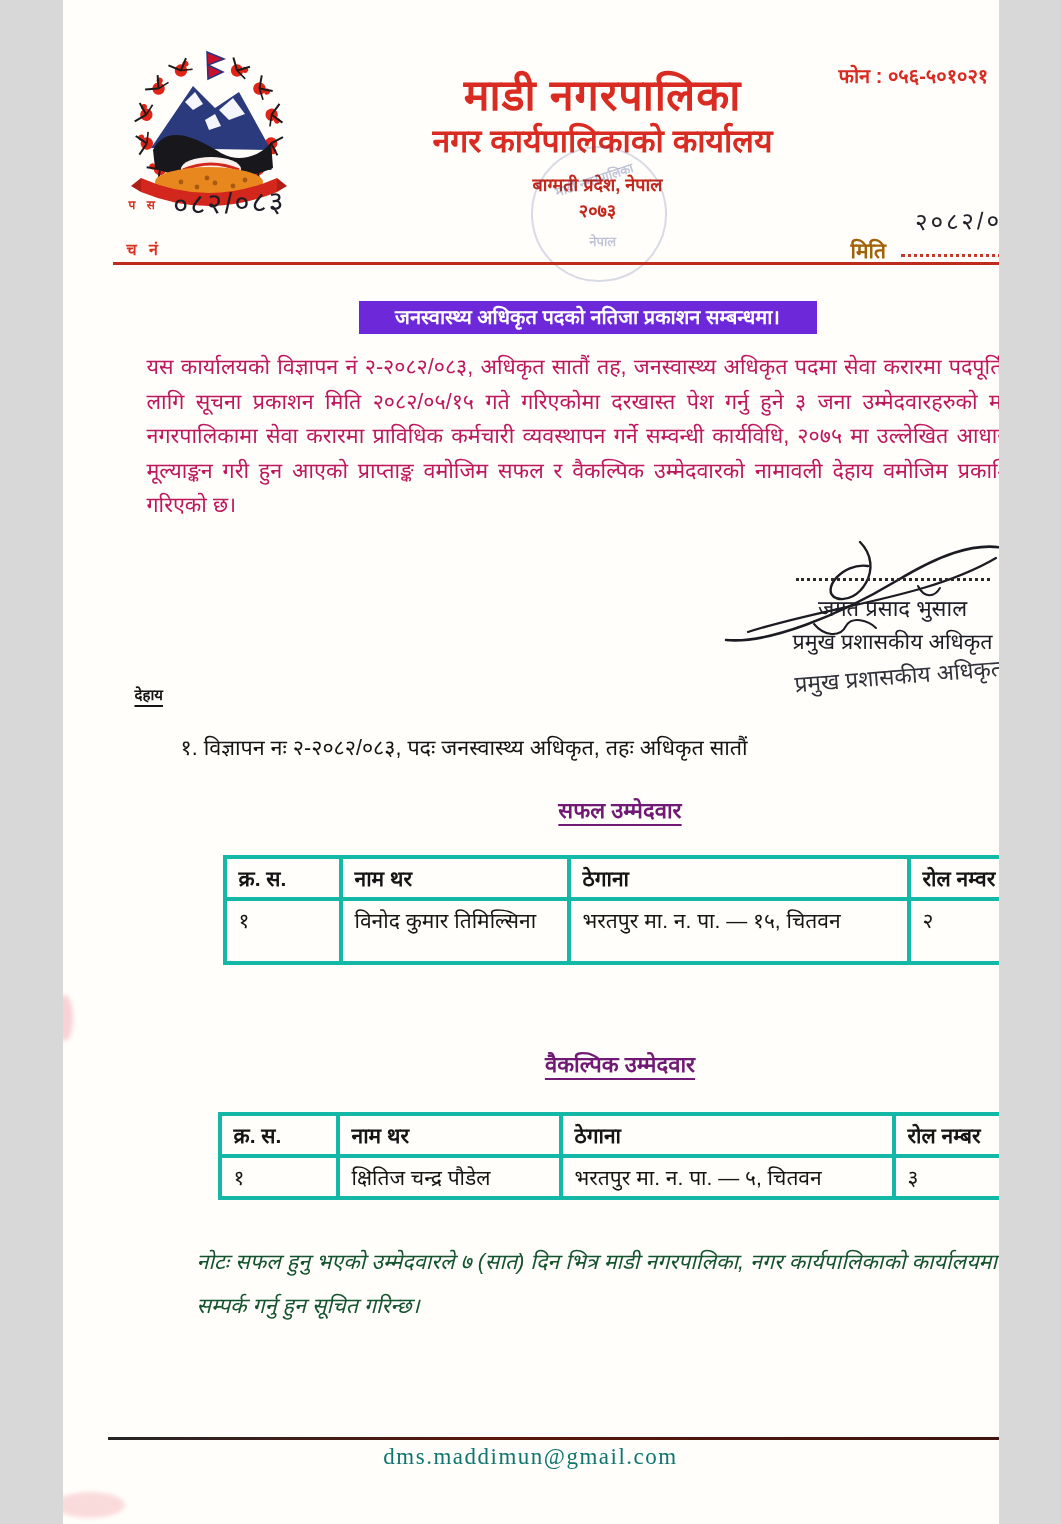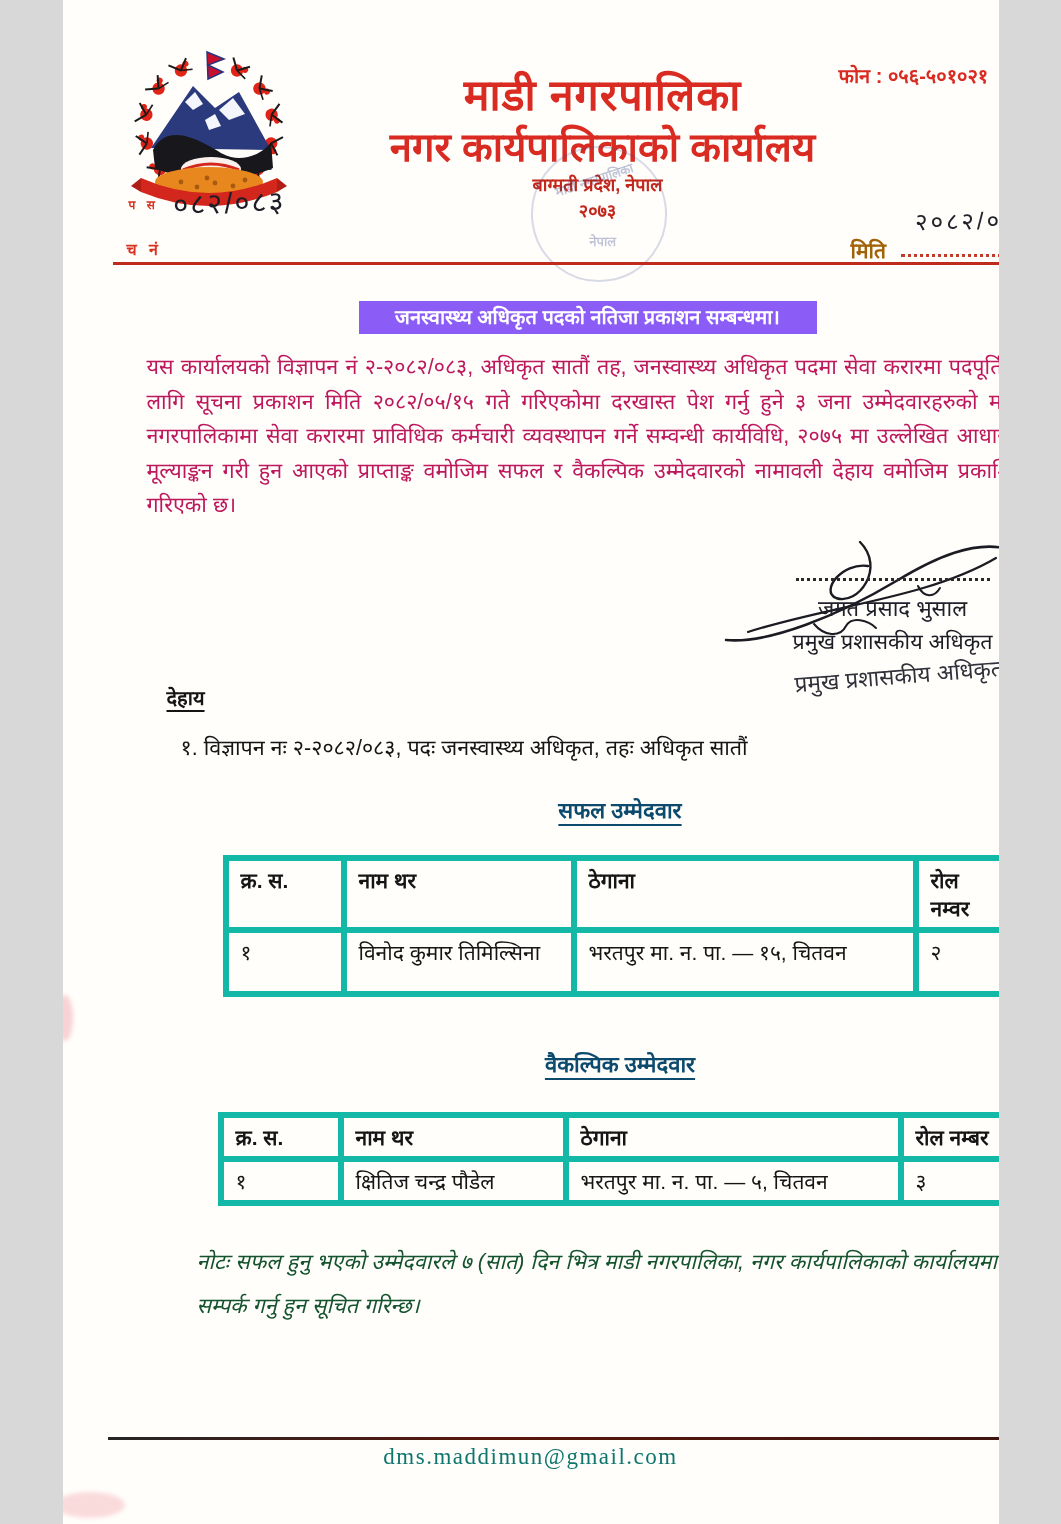--- a/index.html
+++ b/index.html
@@ -7,61 +7,61 @@
     position:relative;width:936px;height:1524px;margin:0 auto;
     background:#fffefb;
     font-family:"Liberation Sans",sans-serif;
     color:#141414;overflow:hidden;
   }
   .abs{position:absolute;}
   
   .title-main{left:270px;top:64px;width:540px;text-align:center;
     font-size:43px;font-weight:bold;color:#d92b21;letter-spacing:1px;}
   .title-sub{left:270px;top:118px;width:540px;text-align:center;
-    font-size:40px;font-weight:bold;color:#d92b21;}
+    font-size:32px;font-weight:bold;color:#d92b21;}
   .addr{left:370px;top:172px;width:330px;text-align:center;color:#c4271c;
     font-size:18px;font-weight:bold;line-height:26px;}
   .phone{left:776px;top:62px;width:200px;text-align:left;color:#d92b21;
     font-size:20px;font-weight:bold;}
   .ref-label{left:66px;top:196px;color:#d9301f;font-size:12px;font-weight:bold;letter-spacing:4px;}
   .ref-value{left:110px;top:182px;font-size:29px;color:#1d1d26;transform:rotate(-2deg);letter-spacing:2px;}
   .serial-label{left:64px;top:238px;color:#d9301f;font-size:16px;font-weight:bold;letter-spacing:4px;}
   .date-value{left:852px;top:203px;font-size:24px;color:#23232b;letter-spacing:3px;transform:rotate(-1deg);}
   .date-label{left:788px;top:236px;color:#a16207;font-size:21px;font-weight:bold;}
   .date-dots{left:838px;top:226px;width:168px;height:28px;border-bottom:3px dotted #c03b2a;}
   .head-rule{left:50px;top:262px;width:958px;height:3px;background:#bf2b1c;}
   
   .stamp-circle{left:468px;top:146px;width:132px;height:132px;border-radius:50%;
     border:2px solid rgba(52,70,140,0.35);opacity:.55;transform:rotate(-8deg);}
   .stamp-circle .st-txt{position:absolute;left:0;right:0;text-align:center;
     color:rgba(45,62,128,0.55);font-size:13px;font-weight:bold;}
   
-  .subject{left:296px;top:301px;width:458px;height:33px;background:#8b5cf6;color:#ffffff;
+  .subject{left:296px;top:301px;width:458px;height:33px;background:#6d28d9;color:#ffffff;
     font-size:20px;font-weight:bold;text-align:center;line-height:33px;}
   
   .para{left:84px;top:350px;width:878px;font-size:21.5px;line-height:34.6px;
     text-align:justify;color:#be185d;}
   
   .sig-svg{left:655px;top:528px;}
   .sig-dots{left:733px;top:552px;width:194px;height:26px;border-bottom:3.5px dotted #2a2a2a;}
   .sig-name{left:700px;top:592px;width:260px;text-align:center;font-size:22px;color:#20202a;}
   .sig-title{left:688px;top:626px;width:284px;text-align:center;font-size:21.5px;color:#1c1c24;}
   .sig-stamp{left:694px;top:660px;width:284px;text-align:center;font-size:22.5px;color:#22222c;
     transform:rotate(-4.5deg);opacity:.93;}
   
-  .dehaya{left:104px;top:684px;font-size:20px;font-weight:bold;
+  .dehaya{left:72px;top:684px;font-size:15px;font-weight:bold;
     text-decoration:underline;text-underline-offset:5px;text-decoration-thickness:2px;}
   .detail-item{left:118px;top:732px;font-size:21.5px;color:#151515;}
-  .section-h{width:795px;text-align:center;font-size:22px;font-weight:bold;color:#0c4a6e;}
+  .section-h{width:795px;text-align:center;font-size:22px;font-weight:bold;color:#701a75;}
   .section-h span{text-decoration:underline;text-underline-offset:6px;text-decoration-thickness:2px;}
   .h-success{left:160px;top:794px;}
   .h-alt{left:160px;top:1048px;}
   
   table{border-collapse:collapse;table-layout:fixed;background:transparent;}
-  th,td{border:6px solid #14b8a6;font-size:21px;text-align:left;vertical-align:top;
+  th,td{border:4px solid #14b8a6;font-size:21px;text-align:left;vertical-align:top;
     padding:5px 12px;color:#151515;}
   th{font-weight:600;}
   #success-table{left:160px;top:855px;width:795px;}
   #success-table th:nth-child(1){width:88px;}
   #success-table th:nth-child(2){width:200px;}
   #success-table th:nth-child(3){width:312px;}
   #success-table tbody tr{height:64px;}
   #alt-table{left:155px;top:1112px;width:800px;}
   #alt-table th:nth-child(1){width:90px;}
   #alt-table th:nth-child(2){width:195px;}

